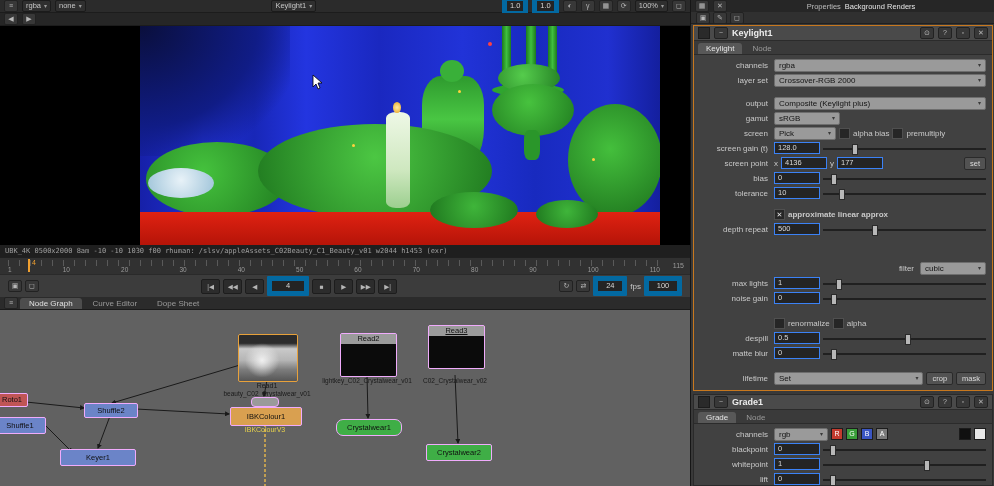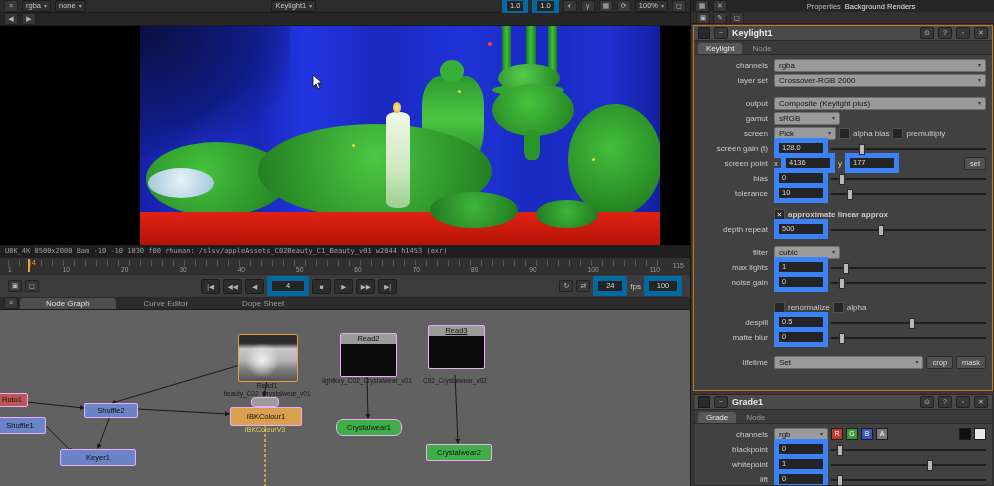--- a/index.html
+++ b/index.html
@@ -26,41 +26,41 @@
   
   #status{left:0;top:245px;width:690px;height:12px;background:#1f1f1f;color:#9f9f9f;font:7px "DejaVu Sans Mono",monospace;line-height:12px;padding:0 5px;box-sizing:border-box;white-space:nowrap;overflow:hidden;}
   #timeline{left:0;top:257px;width:690px;height:17px;background:#313131;border-top:1px solid #202020;}
   .ticks{position:absolute;left:8px;right:30px;top:2px;height:6px;background:repeating-linear-gradient(90deg,#5a5a5a 0 1px,transparent 1px 11px);}
   .tnums{position:absolute;left:8px;right:30px;top:8px;display:flex;justify-content:space-between;font-size:6.5px;color:#9a9a9a;}
   #transport{left:0;top:274px;width:690px;height:23px;background:#3c3c3c;border-top:1px solid #2a2a2a;display:flex;align-items:center;gap:3px;padding:0 8px;box-sizing:border-box;}
   .tbtn{min-width:17px;height:13px;background:#2c2c2c;border:1px solid #1d1d1d;color:#b5b5b5;font-size:6.5px;line-height:13px;text-align:center;border-radius:2px;}
 
   
   #btabs{left:0;top:297px;width:690px;height:13px;background:#2b2b2b;display:flex;align-items:flex-end;gap:2px;padding:0 4px;box-sizing:border-box;border-bottom:1px solid #1a1a1a;}
-  .tab{padding:1px 26px;color:#9a9a9a;font-size:8px;}
+  .tab{padding:1px 9px;color:#9a9a9a;font-size:8px;}
   .tab.active{background:#4d4d4d;color:#e0e0e0;border-radius:3px 3px 0 0;}
   #graph{left:0;top:310px;width:690px;height:176px;background:#616161;overflow:hidden;}
   .node{position:absolute;border:1px solid #f0abfc;border-radius:2px;font-size:7.5px;color:#101010;text-align:center;overflow:hidden;}
   .ncap{position:absolute;font-size:7px;color:#1a1a1a;text-align:center;white-space:nowrap;}
 
   
   #props{left:690px;top:0;width:304px;height:486px;background:#393939;border-left:1px solid #161616;box-sizing:border-box;}
   .ptop{left:0;top:0;width:304px;height:12px;background:#262626;display:flex;align-items:center;gap:4px;padding:0 4px;box-sizing:border-box;}
   .ptabtxt{color:#bdbdbd;font-size:7.5px;}
   .pico{left:0;top:12px;width:304px;height:12px;background:#303030;display:flex;align-items:center;gap:3px;padding:0 5px;box-sizing:border-box;border-bottom:1px solid #202020;}
   .panel{left:2px;width:300px;background:#414141;box-sizing:border-box;}
   .phead{height:14px;background:#4a4a4a;display:flex;align-items:center;gap:4px;padding:0 4px;border-bottom:1px solid #2b2b2b;}
   .ptitle{color:#ececec;font-size:9px;font-weight:bold;}
   .ptabs{height:13px;background:#3a3a3a;display:flex;gap:2px;align-items:flex-end;padding:0 4px;border-bottom:1px solid #2b2b2b;}
   .ptab{padding:1px 8px;font-size:8px;color:#9a9a9a;}
   .ptab.active{background:#585858;color:#e5e5e5;border-radius:3px 3px 0 0;}
   .pbody{padding:4px 6px 0 2px;display:flex;flex-direction:column;gap:3px;}
   .prow{display:flex;align-items:center;height:12px;gap:3px;}
   .plabel{width:72px;text-align:right;color:#c9c9c9;padding-right:3px;font-size:8px;white-space:nowrap;flex:none;}
-  .pfld{background:#242424;border:5px solid #3b82f6;color:#d8d8d8;height:10px;line-height:10px;padding:0 3px;font-size:7.5px;width:38px;flex:none;}
+  .pfld{background:#242424;border:1px solid #3b82f6;color:#d8d8d8;height:10px;line-height:10px;padding:0 3px;font-size:7.5px;width:38px;flex:none;}
   .slider{position:relative;flex:1;height:11px;}
   .slider .track{position:absolute;left:0;right:0;top:5px;height:2px;background:#202020;}
   .slider .handle{position:absolute;top:1px;width:4px;height:9px;background:#b8b8b8;border:1px solid #2a2a2a;}
   .chk{width:9px;height:9px;background:#262626;border:1px solid #4f4f4f;color:#e0e0e0;font-size:7px;line-height:9px;text-align:center;flex:none;}
   .clabel{color:#c9c9c9;font-size:8px;}
   .btnx{background:#525252;border:1px solid #2a2a2a;border-radius:2px;color:#ddd;height:11px;line-height:11px;padding:0 5px;font-size:7.5px;}
   .sw{width:10px;height:10px;border:1px solid #1c1c1c;font-size:7px;line-height:10px;text-align:center;color:#fff;flex:none;}
   .caret{font-size:6px;color:#3a3a3a;margin-left:auto;}
   .caretd{font-size:6px;color:#9a9a9a;margin-left:auto;}
 </style>
@@ -359,21 +359,21 @@
 
         <div class="prow">
           <span class="plabel">depth repeat</span>
           <span class="pfld">500</span>
           <span class="slider">
               <i class="track"></i>
               <i class="handle" style="left:30%;"></i>
             </span>
         </div>
 
-        <div class="prow" style="margin-top:8px;">
+        <div class="prow" style="margin-top:24px;justify-content:flex-end;">
           <span class="plabel">filter</span>
           <span class="ddl" style="flex:none;width:56px;">
               <span>cubic</span>
               <span class="caret">▾</span>
             </span>
         </div>
 
         <div class="prow">
           <span class="plabel">max lights</span>
           <span class="pfld">1</span>

